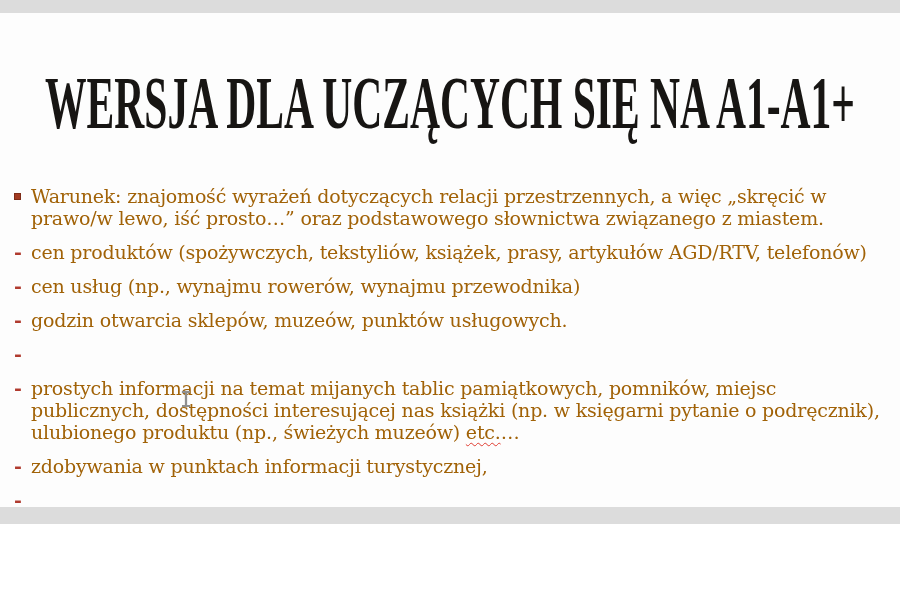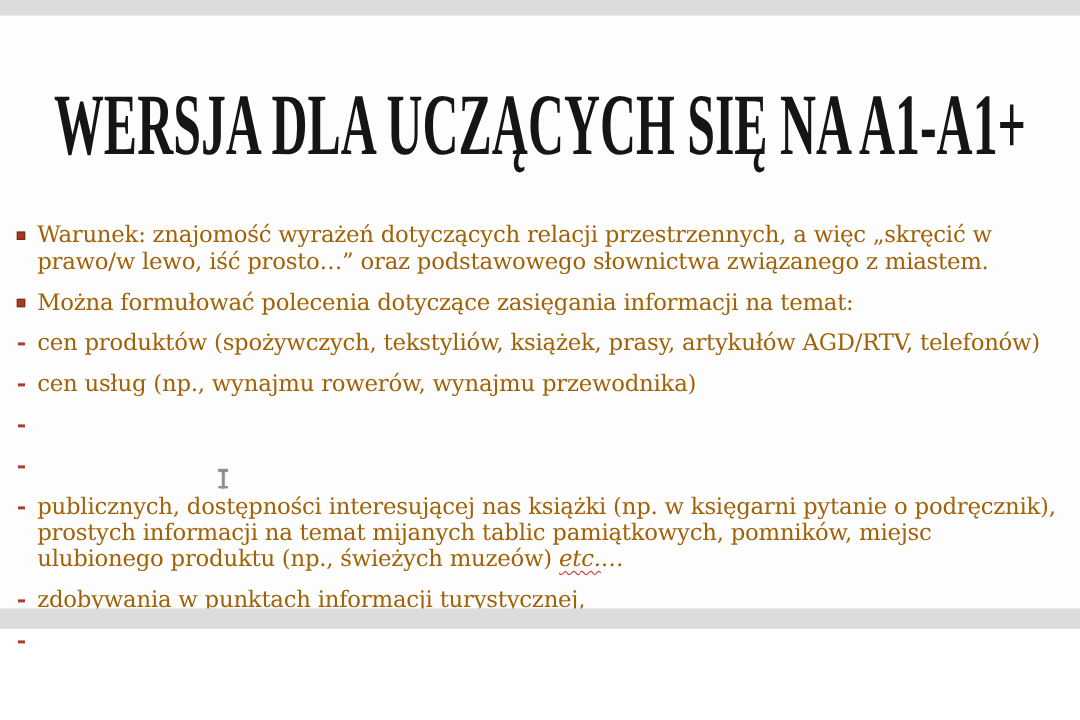--- a/index.html
+++ b/index.html
@@ -33,21 +33,20 @@
   }
   .marker.dash {
     color: #b03a2e; font-weight: 700; font-size: 19px; line-height: 22px;
   }
   .text { font-size: 19px; line-height: 22px; color: #a16207; letter-spacing: -0.2px; }
   .line { white-space: nowrap; }
   .misspelled {
     text-decoration: underline wavy #e03c31;
     text-decoration-thickness: 1px;
     text-underline-offset: 3px;
-    font-style: italic;
   }
 
   .ibeam {
     position: absolute; left: 181px; top: 391px; width: 10px; height: 17px;
   }
   .ibeam::before {
     content: ""; position: absolute; left: 4px; top: 1px; width: 2px; height: 15px;
     background: #8f8f8f; box-shadow: 0 0 1px #5a5a5a;
   }
   .ibeam::after {
@@ -67,48 +66,45 @@
 
   <div class="bullets" id="bullets">
       <div class="row">
         <span class="marker square"></span>
         <div class="text">
           <div class="line">Warunek: znajomość wyrażeń dotyczących relacji przestrzennych, a więc „skręcić w</div>
           <div class="line">prawo/w lewo, iść prosto…” oraz podstawowego słownictwa związanego z miastem.</div>
         </div>
       </div>
       <div class="row">
-        <span class="marker square"></span>
-        <div class="text">
-          <div class="line">Można formułować polecenia dotyczące zasięgania informacji na temat:</div>
-        </div>
-      </div>
-      <div class="row">
         <span class="marker dash">-</span>
         <div class="text">
           <div class="line">cen produktów (spożywczych, tekstyliów, książek, prasy, artykułów AGD/RTV, telefonów)</div>
         </div>
       </div>
       <div class="row">
         <span class="marker dash">-</span>
         <div class="text">
           <div class="line">cen usług (np., wynajmu rowerów, wynajmu przewodnika)</div>
         </div>
       </div>
       <div class="row">
         <span class="marker dash">-</span>
+        <div class="text">
+          <div class="line">godzin otwarcia sklepów, muzeów, punktów usługowych.</div>
+        </div>
       </div>
       <div class="row">
         <span class="marker dash">-</span>
       </div>
       <div class="row">
         <span class="marker dash">-</span>
         <div class="text">
+          <div class="line">prostych informacji na temat mijanych tablic pamiątkowych, pomników, miejsc</div>
           <div class="line">publicznych, dostępności interesującej nas książki (np. w księgarni pytanie o podręcznik),</div>
-          <div class="line">prostych informacji na temat mijanych tablic pamiątkowych, pomników, miejsc</div>
           <div class="line"><span>ulubionego produktu (np., świeżych muzeów) </span><span class="misspelled">etc.</span><span>…</span></div>
         </div>
       </div>
       <div class="row">
         <span class="marker dash">-</span>
         <div class="text">
           <div class="line">zdobywania w punktach informacji turystycznej,</div>
         </div>
       </div>
       <div class="row">

